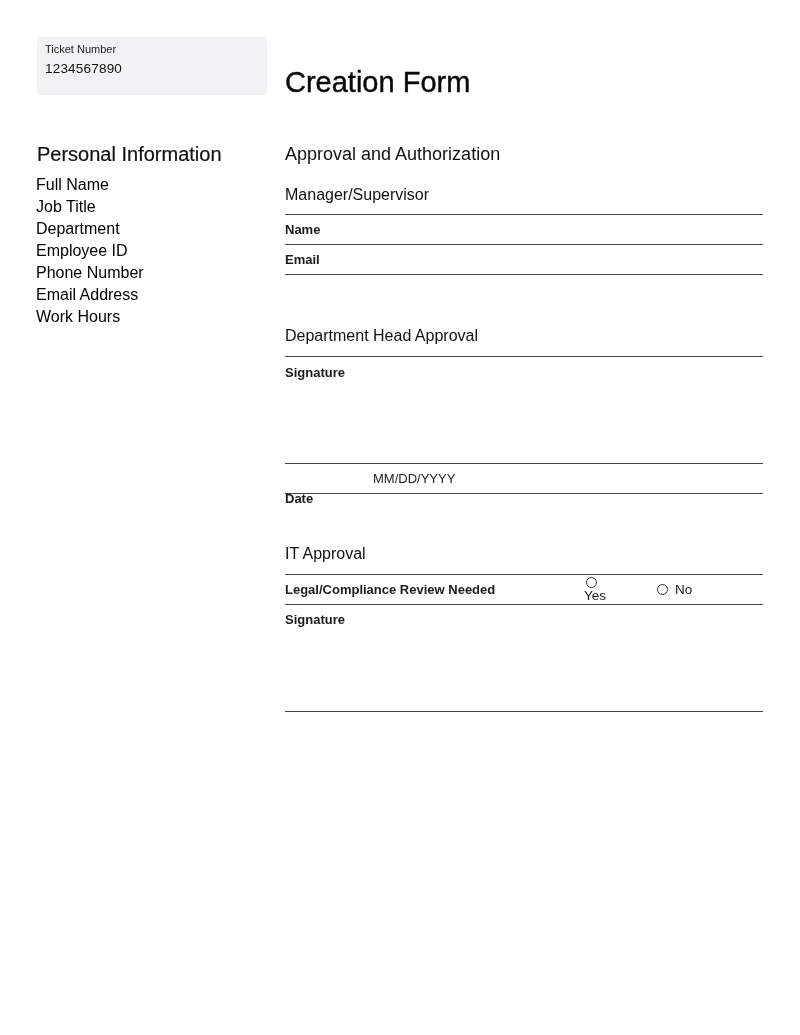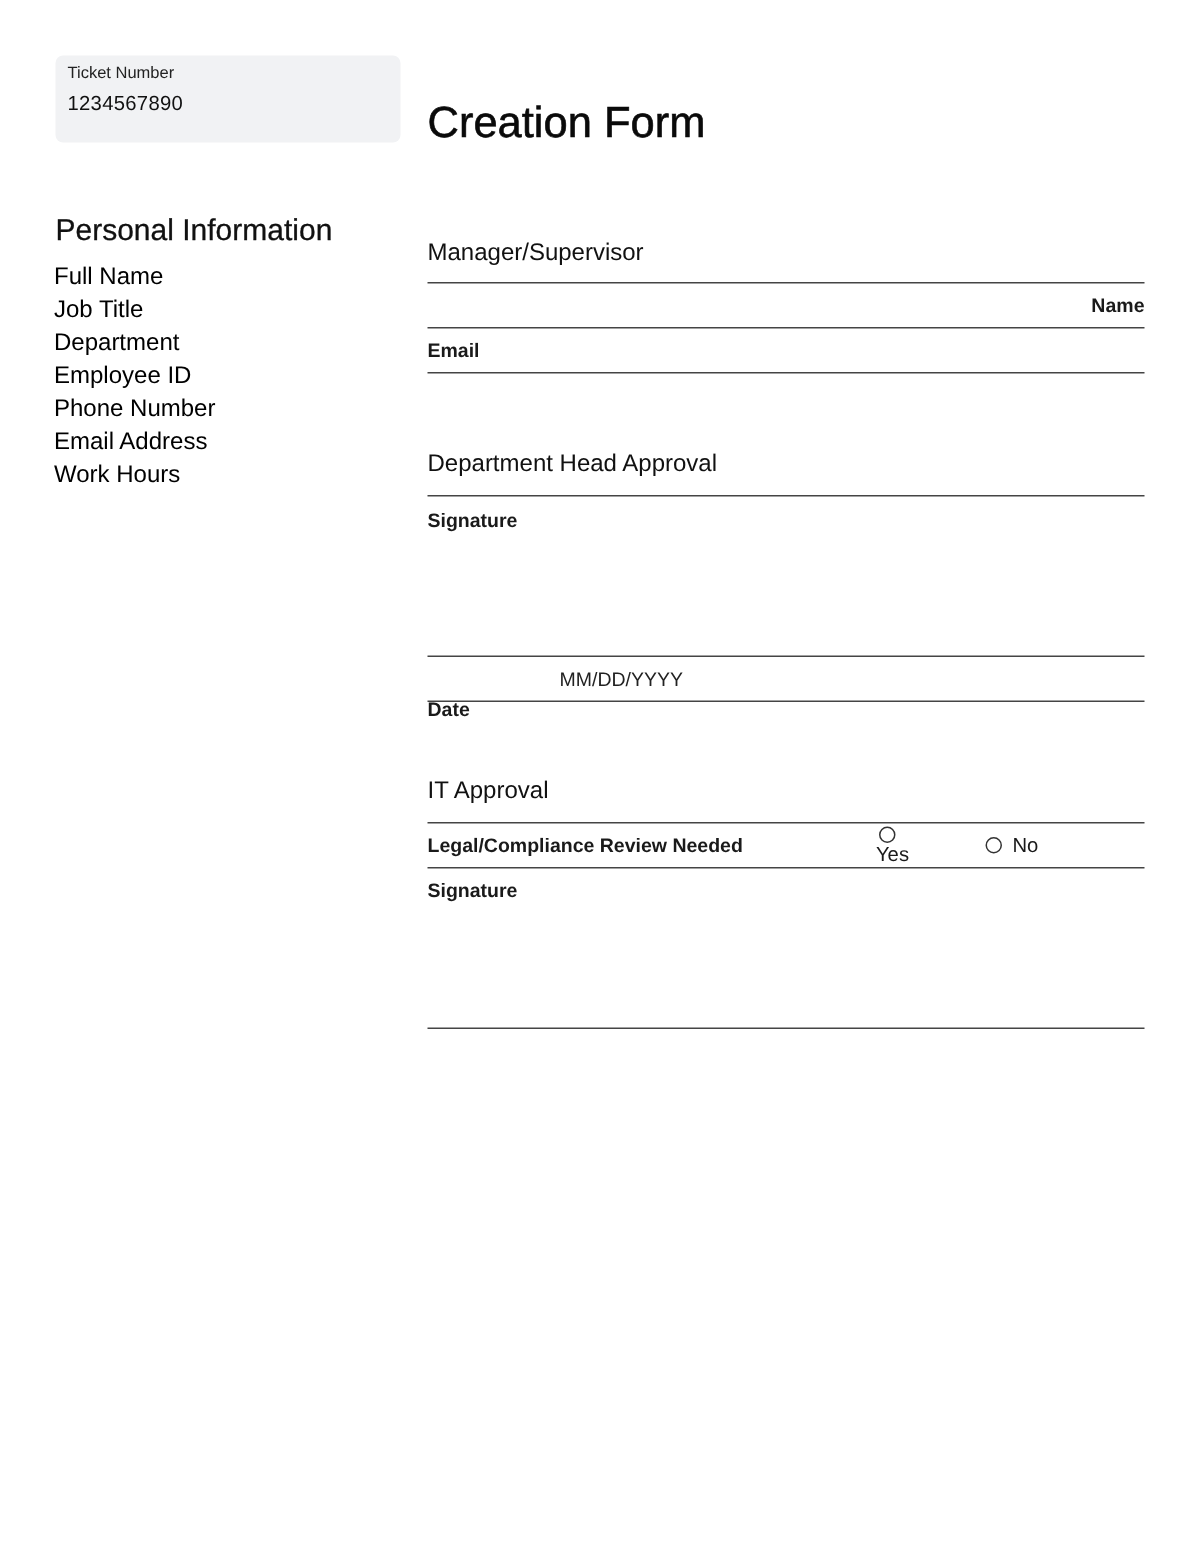--- a/index.html
+++ b/index.html
@@ -105,26 +105,27 @@
   <div class="sidebar-item">Full Name</div>
   <div class="sidebar-item">Job Title</div>
   <div class="sidebar-item">Department</div>
   <div class="sidebar-item">Employee ID</div>
   <div class="sidebar-item">Phone Number</div>
   <div class="sidebar-item">Email Address</div>
   <div class="sidebar-item">Work Hours</div>
 </div>
 
 <div class="main">
+  <div class="section-title">Approval and Authorization</div>
 
   <div style="height:17px"></div>
   <div class="subsection-title" style="height:19px; line-height:19px;">Manager/Supervisor</div>
   <div style="height:10px"></div>
   <div class="rule"></div>
-  <div class="field-row" style="height:29px;justify-content:flex-end;">
+  <div class="field-row" style="height:29px;">
     <span class="field-label">Name</span>
   </div>
   <div class="rule"></div>
   <div class="field-row" style="height:29px;">
     <span class="field-label">Email</span>
   </div>
   <div class="rule"></div>
 
   <div style="height:51px"></div>
   <div class="subsection-title" style="height:20px; line-height:20px;">Department Head Approval</div>

